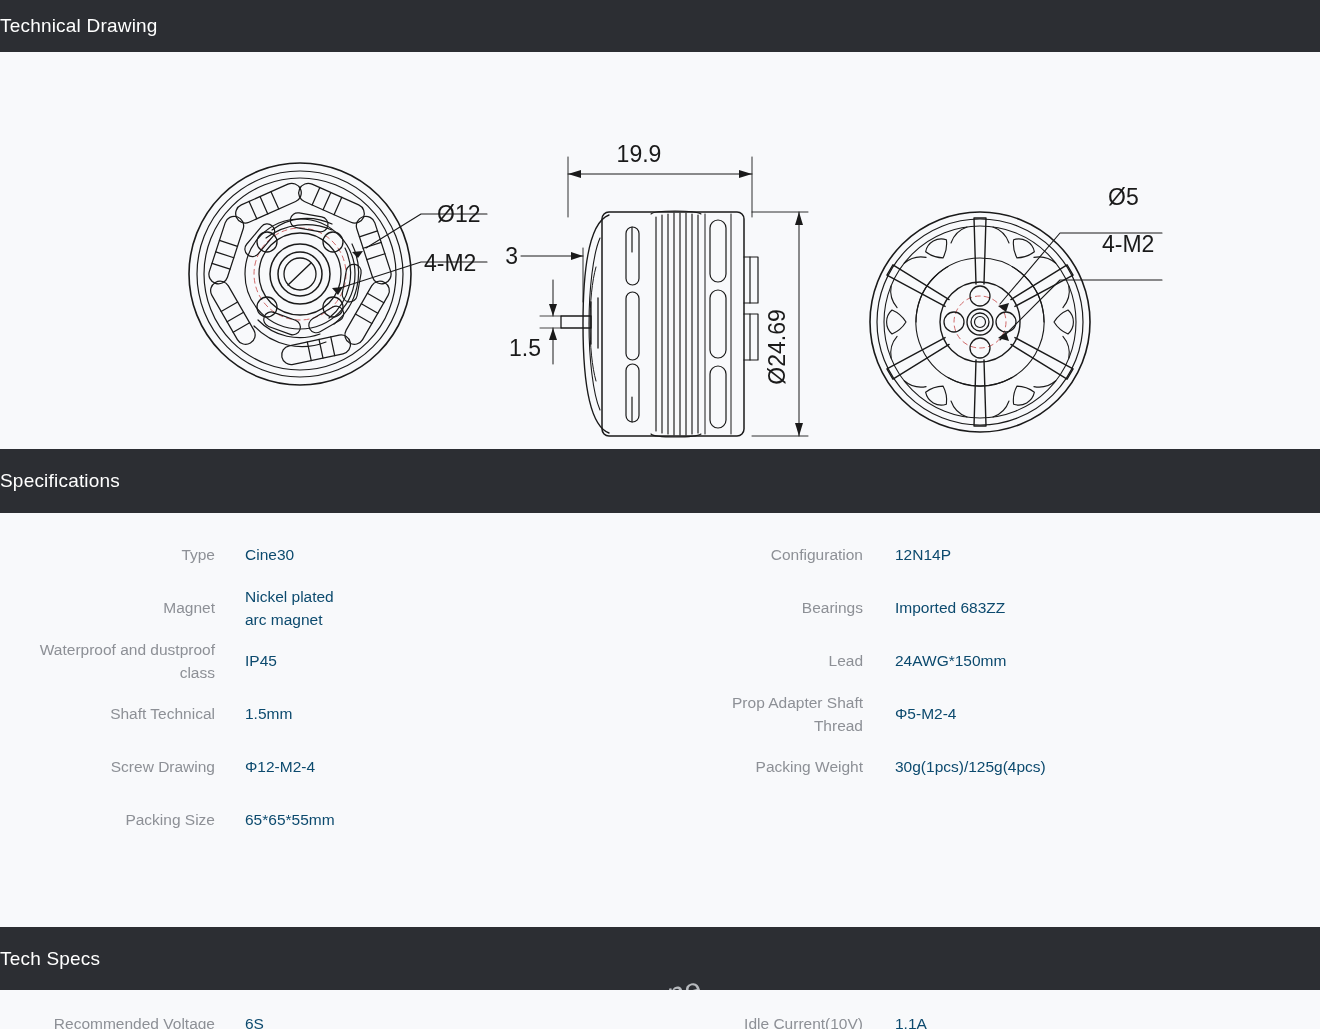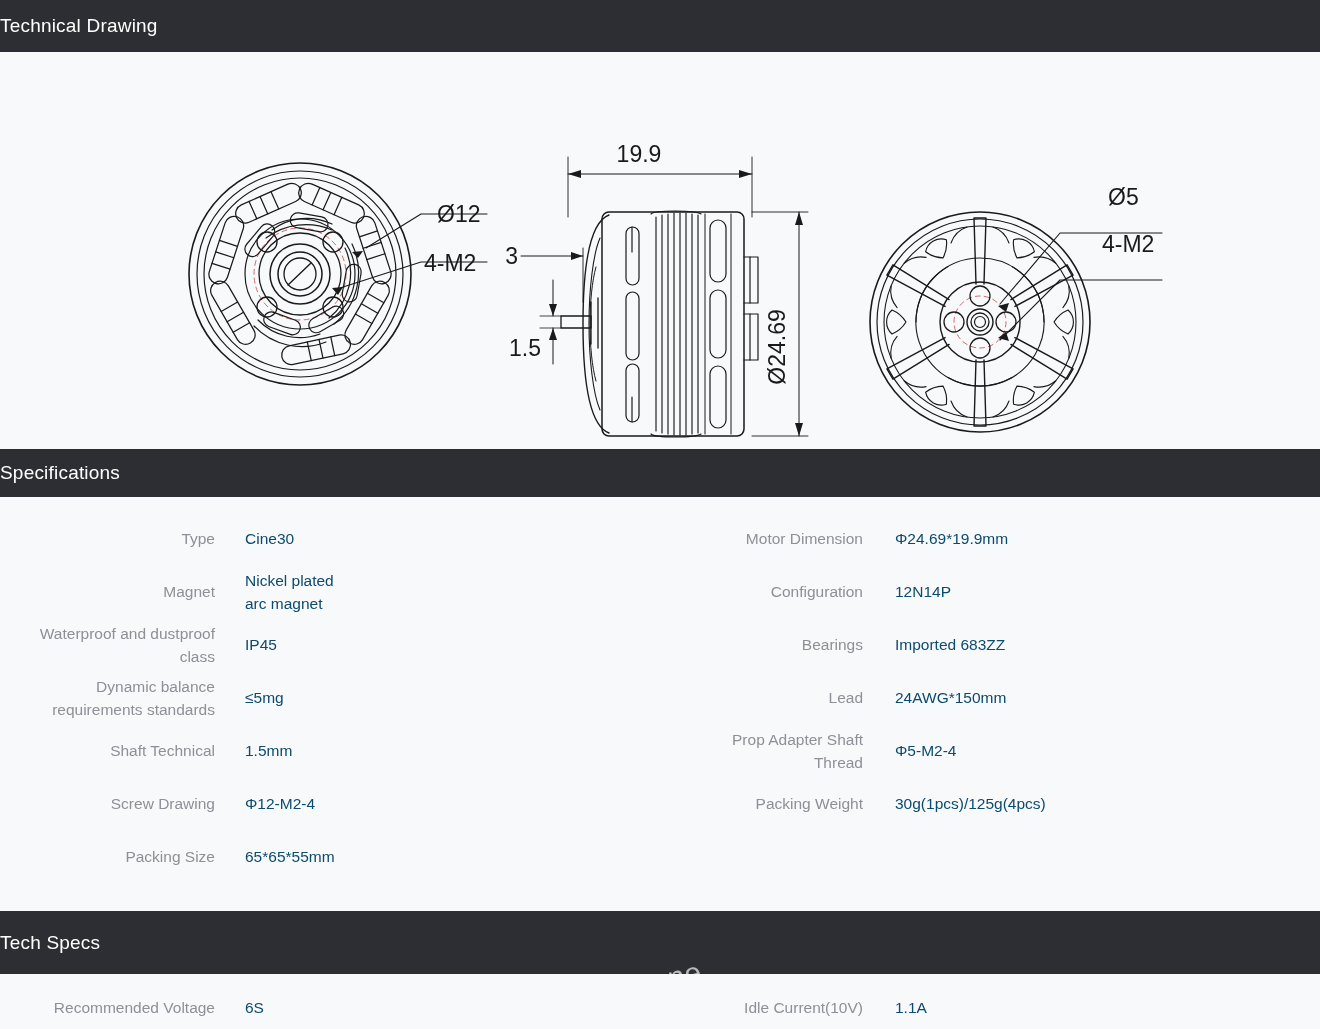--- a/index.html
+++ b/index.html
@@ -25,21 +25,21 @@
     color: #ffffff;
     text-align: center;
     font-size: 19px;
     font-weight: 400;
     letter-spacing: .2px;
     display: flex;
     align-items: center;
     justify-content: flex-start;
   }
   #bar-drawing  { height: 52px; }
-  #bar-specs    { height: 48px; }
+  #bar-specs    { height: 64px; }
   #bar-tech     { height: 63px; }
 
   
   #drawing-panel {
     position: relative;
     height: 397px;
     width: 100%;
     background: #f8f9fb;
   }
   #drawing-svg { display: block; width: 1320px; height: 397px; }
@@ -432,42 +432,33 @@
         <div class="spec-label">Magnet</div>
         <div class="spec-value">Nickel plated
 arc magnet</div>
       </div>
       <div class="spec-row">
         <div class="spec-label">Waterproof and
 dustproof class</div>
         <div class="spec-value">IP45</div>
       </div>
       <div class="spec-row">
-        <div class="spec-label">Dynamic balance
-requirements standards</div>
-        <div class="spec-value">≤5mg</div>
-      </div>
-      <div class="spec-row">
         <div class="spec-label">Shaft Technical</div>
         <div class="spec-value">1.5mm</div>
       </div>
       <div class="spec-row">
         <div class="spec-label">Screw Drawing</div>
         <div class="spec-value">Φ12-M2-4</div>
       </div>
       <div class="spec-row">
         <div class="spec-label">Packing Size</div>
         <div class="spec-value">65*65*55mm</div>
       </div>
     </div>
   <div class="spec-col right" id="specs-col-right">
-      <div class="spec-row">
-        <div class="spec-label">Motor Dimension</div>
-        <div class="spec-value">Φ24.69*19.9mm</div>
-      </div>
       <div class="spec-row">
         <div class="spec-label">Configuration</div>
         <div class="spec-value">12N14P</div>
       </div>
       <div class="spec-row">
         <div class="spec-label">Bearings</div>
         <div class="spec-value">Imported 683ZZ</div>
       </div>
       <div class="spec-row">
         <div class="spec-label">Lead</div>

